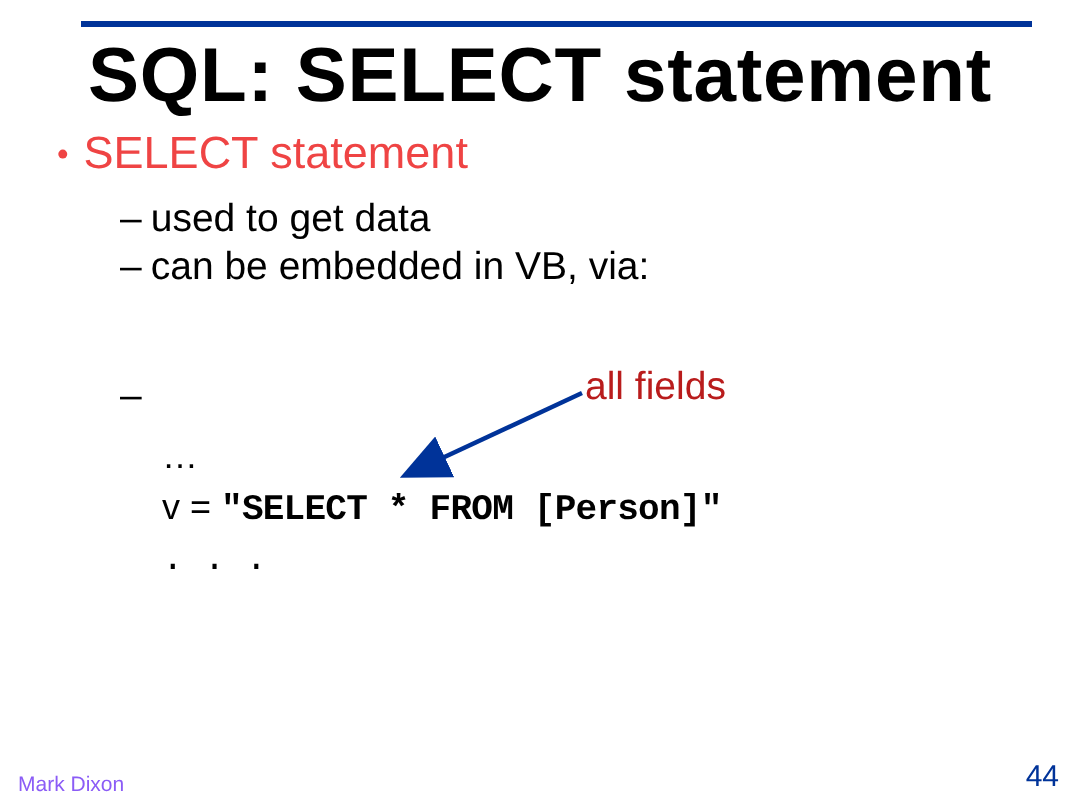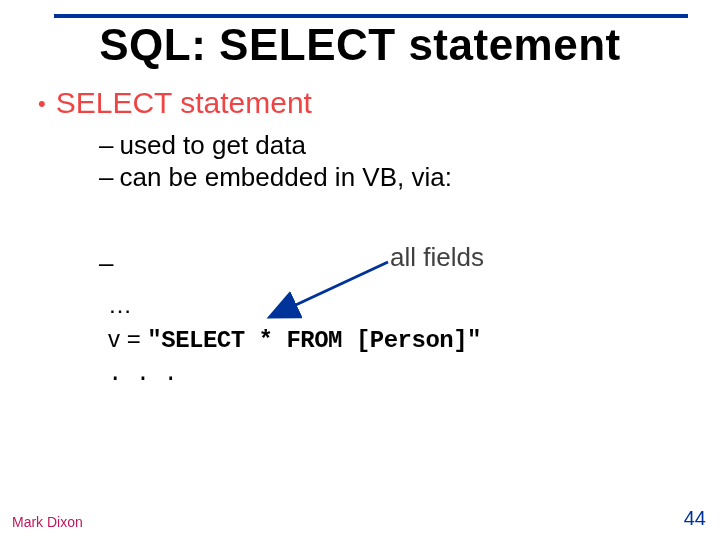--- a/index.html
+++ b/index.html
@@ -18,21 +18,21 @@
     top: 14px;
     height: 4px;
     background: #003399;
   }
   .title {
     position: absolute;
     left: 0;
     right: 0;
     top: 20px;
     text-align: center;
-    font-size: 44px;
+    font-size: 51px;
     font-weight: bold;
     color: #000;
     letter-spacing: 0.5px;
   }
   .bullet-l1 {
     position: absolute;
     left: 38px;
     font-size: 30px;
     color: #ef4444;
   }
@@ -40,48 +40,47 @@
     display: inline-block;
     margin-right: 10px;
     font-size: 22px;
     vertical-align: 2px;
   }
   .bullet-l2 {
     position: absolute;
     left: 80px;
     font-size: 26px;
     color: #000;
-    margin-left: 19px;
   }
   .bullet-l2 .dash {
     margin-right: 6px;
   }
   .annot {
     position: absolute;
     left: 390px;
     top: 242px;
     font-size: 26px;
-    color: #404040;
+    color: #b91c1c;
   }
   .code-block {
     position: absolute;
     left: 108px;
     top: 288px;
     font-size: 24px;
     line-height: 1.4;
     color: #000;
   }
   .code-block .mono { font-family: "Courier New", Courier, monospace; letter-spacing: -0.5px; }
   .code-block .bold { font-weight: bold; }
   .footer-left {
     position: absolute;
     left: 12px;
     bottom: 10px;
     font-size: 14px;
-    color: #be185d;
+    color: #8b5cf6;
   }
   .footer-right {
     position: absolute;
     right: 14px;
     bottom: 10px;
     font-size: 20px;
     color: #003399;
   }
   .arrow-svg {
     position: absolute;

